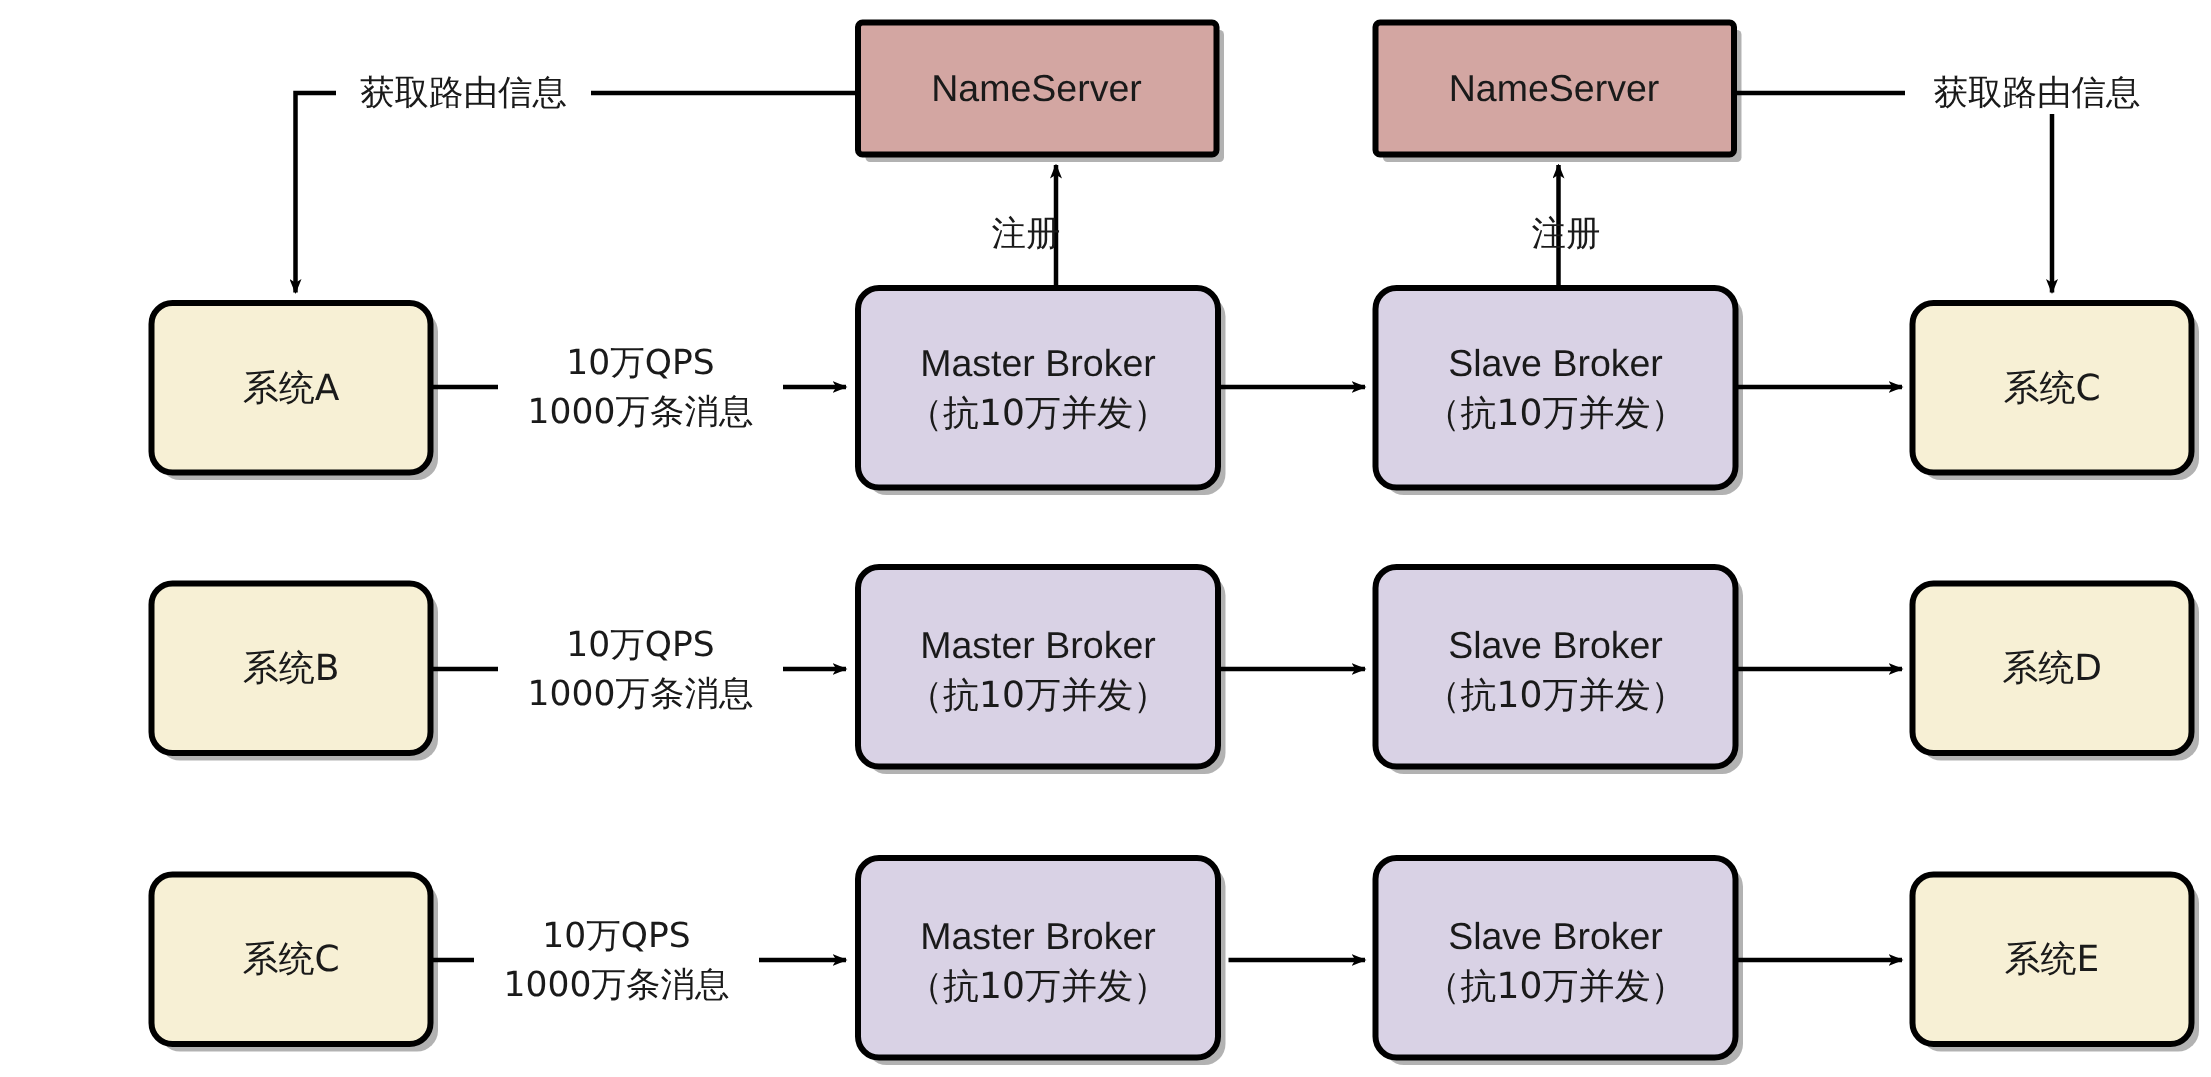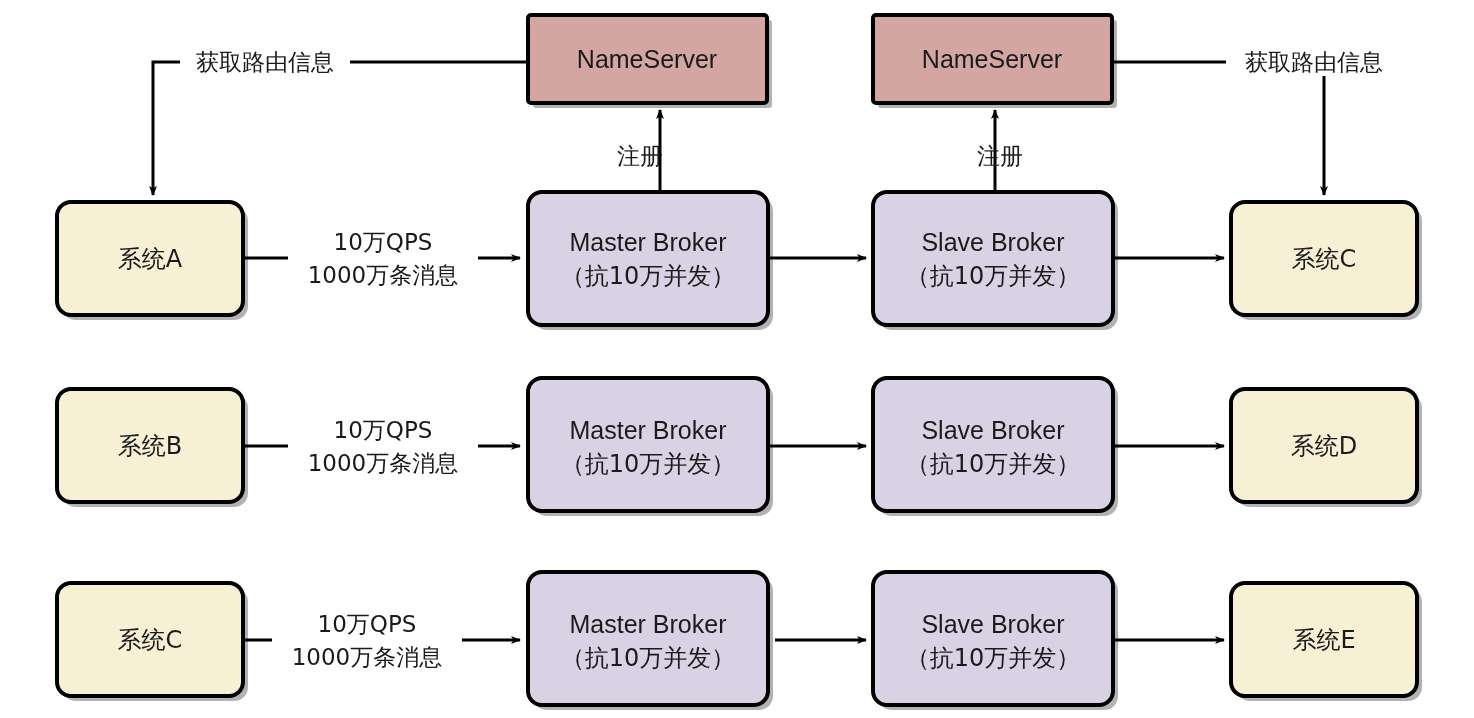--- a/index.html
+++ b/index.html
@@ -10,20 +10,21 @@
   body {
     width: 1474px;
     height: 718px;
     font-family: "Liberation Sans", "DejaVu Sans", sans-serif;
     overflow: hidden;
   }
   #diagram-root {
     position: relative;
     width: 1358px;
     height: 718px;
+    margin-left: 44px;
   }
   svg#diagram {
     display: block;
     width: 1474px;
     height: 718px;
   }
   .node-rect {
     stroke: #000000;
     stroke-width: 4;
   }

